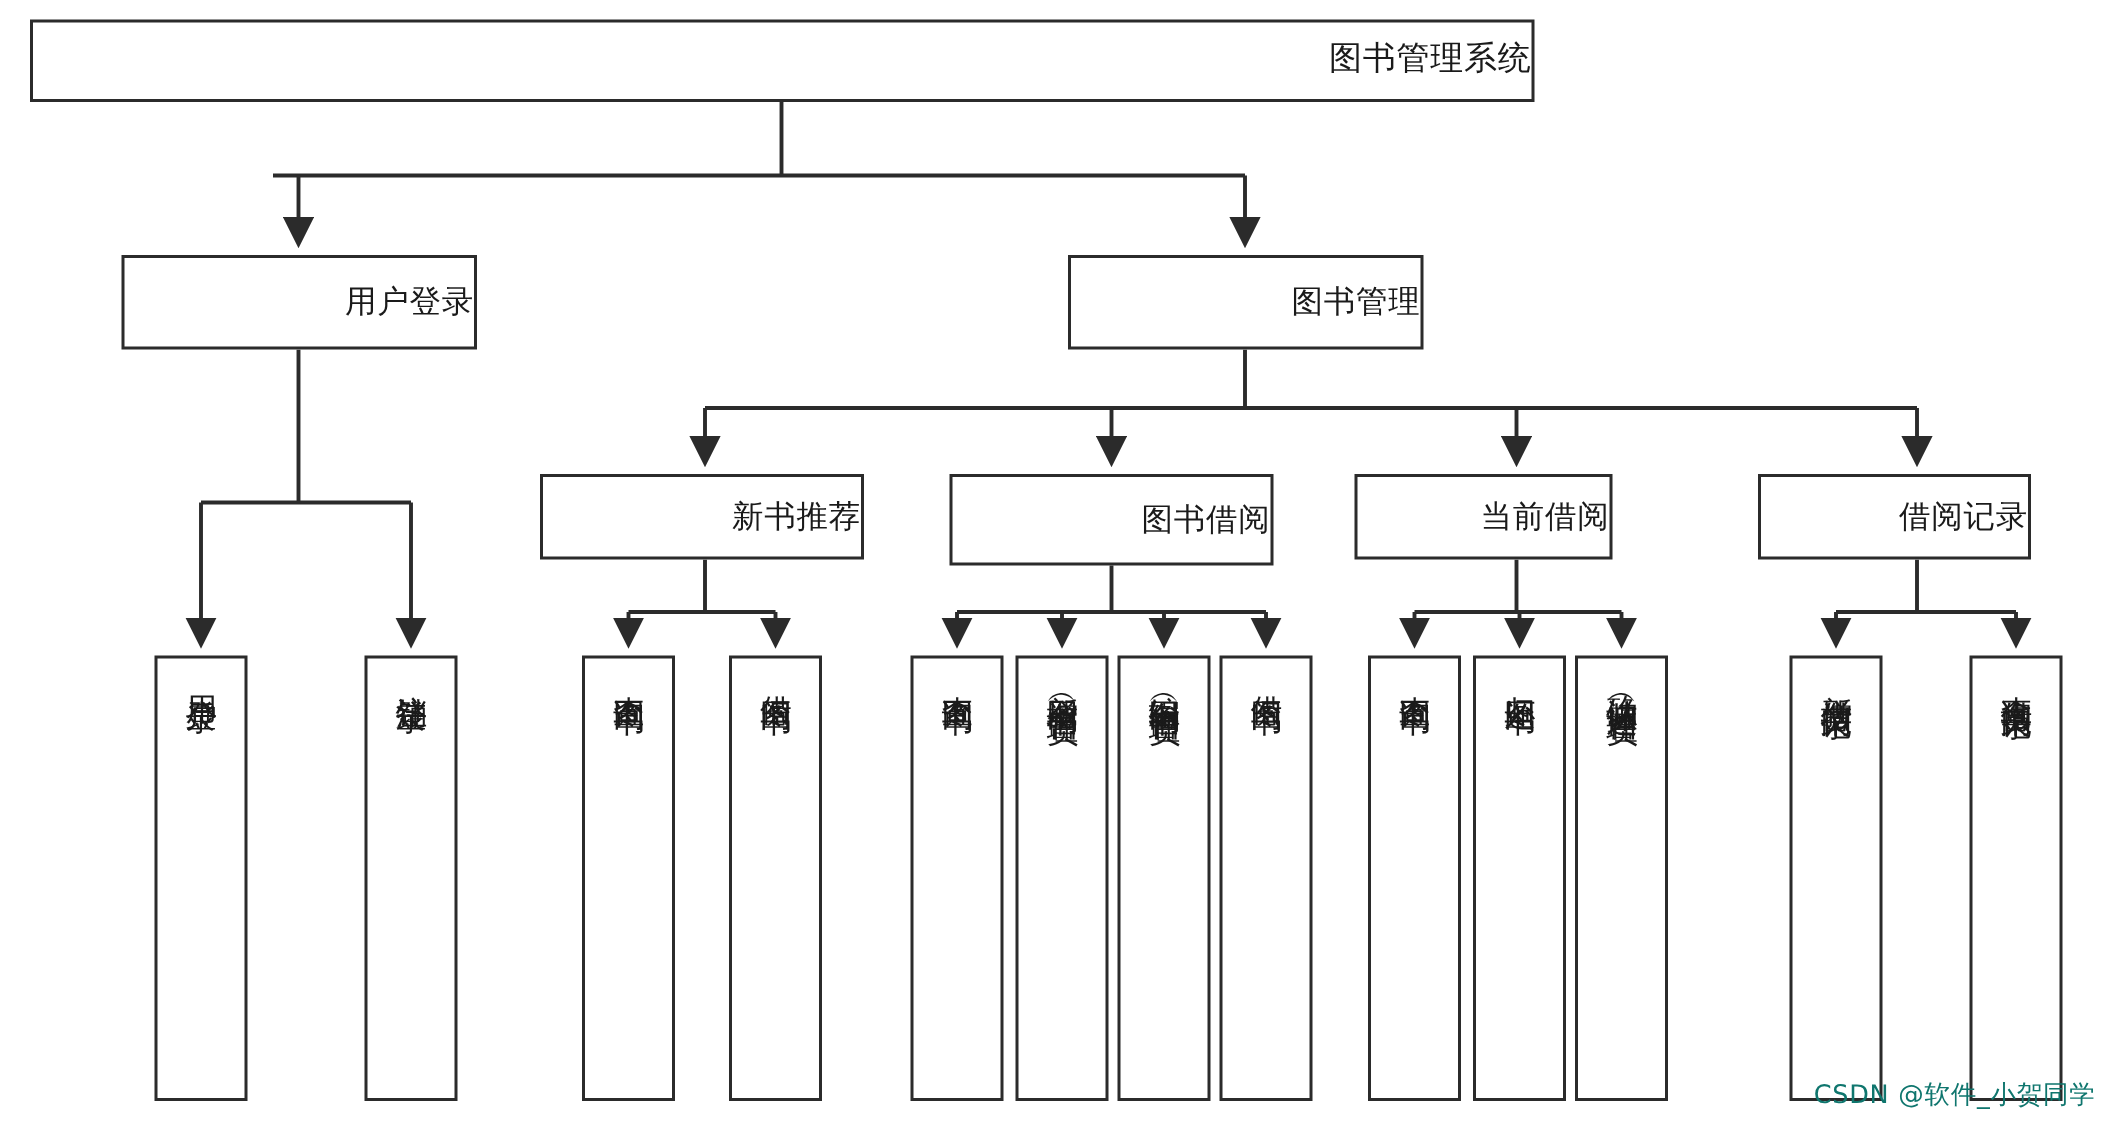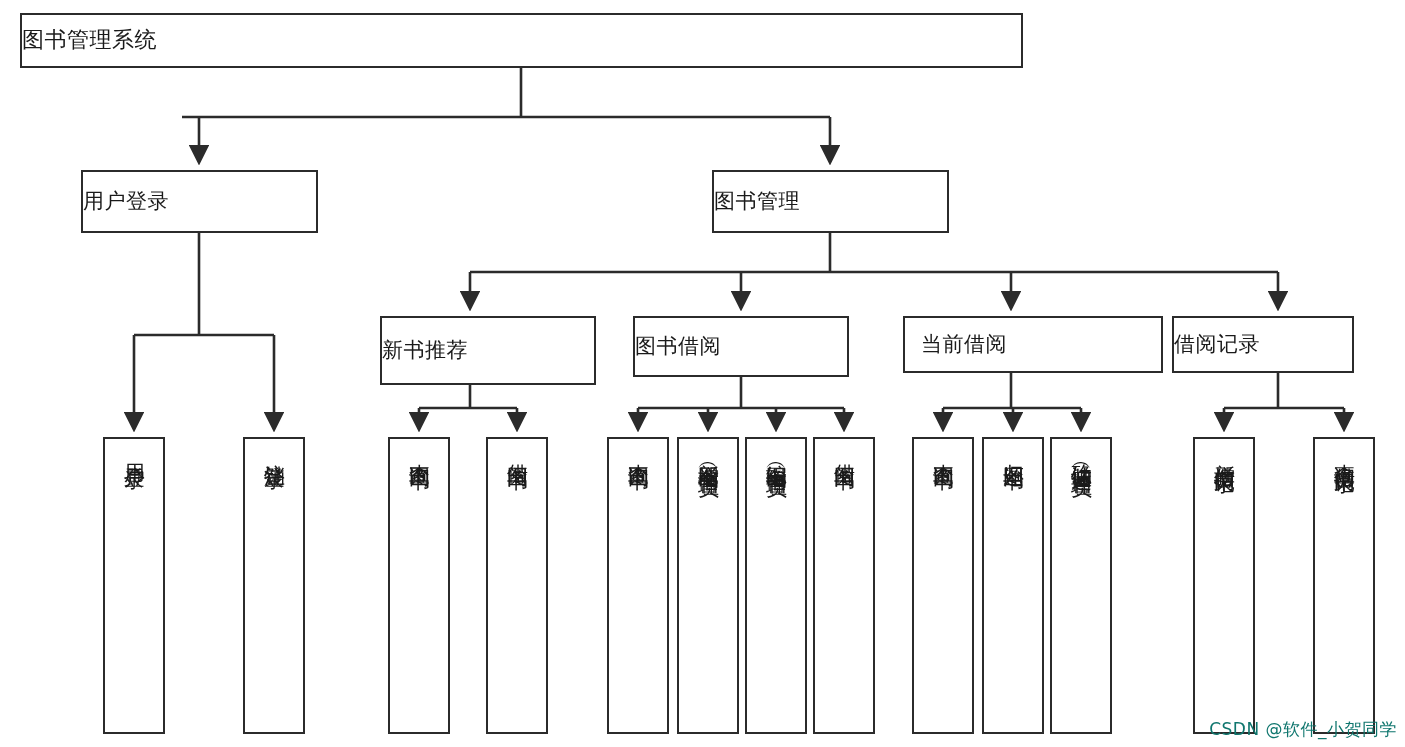--- a/index.html
+++ b/index.html
@@ -26,21 +26,21 @@
     height: 747px;
     pointer-events: none;
   }
   .node {
     position: absolute;
     box-sizing: border-box;
     background: #ffffff;
     border: 2px solid #2b2b2b;
     display: flex;
     align-items: center;
-    justify-content: flex-start;
+    justify-content: flex-end;
     color: #1a1a1a;
   }
   .node .label {
     display: block;
     text-align: center;
     line-height: 1.28;
     letter-spacing: 0.5px;
   }
   
   .node.h .label {
@@ -134,27 +134,27 @@
     <span class="label">图书管理系统</span>
   </div>
 
   <div class="node h" style="left:81px; top:170px; width:237px; height:63px;">
     <span class="label">用户登录</span>
   </div>
   <div class="node h" style="left:712px; top:170px; width:237px; height:63px;">
     <span class="label">图书管理</span>
   </div>
 
-  <div class="node h" style="left:380px; top:316px; width:216px; height:69px;">
+  <div class="node h" style="left:360px; top:316px; width:216px; height:57px;">
     <span class="label">新书推荐</span>
   </div>
   <div class="node h" style="left:633px; top:316px; width:216px; height:61px;">
     <span class="label">图书借阅</span>
   </div>
-  <div class="node h" style="left:903px; top:316px; width:260px; height:57px;padding-left:16px;">
+  <div class="node h" style="left:903px; top:316px; width:172px; height:57px;padding-left:16px;">
     <span class="label">当前借阅</span>
   </div>
   <div class="node h" style="left:1172px; top:316px; width:182px; height:57px;">
     <span class="label">借阅记录</span>
   </div>
 
   <div class="node v" style="left:103px; top:437px; width:62px; height:297px;">
     <span class="label">用户登录</span>
   </div>
   <div class="node v" style="left:243px; top:437px; width:62px; height:297px;">

